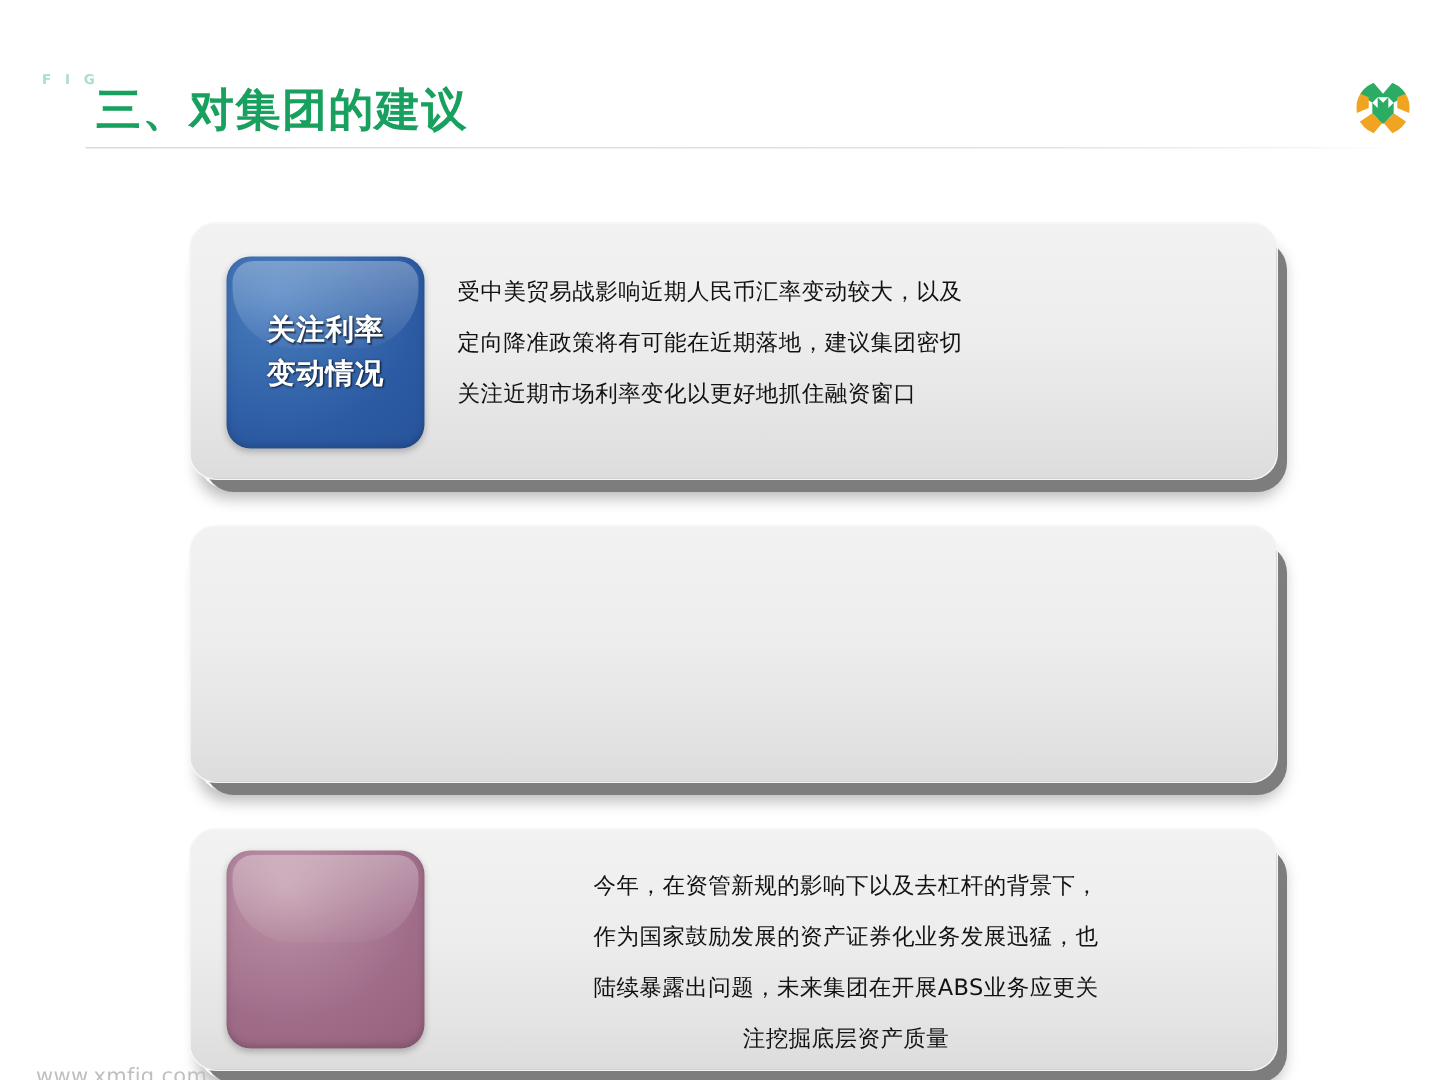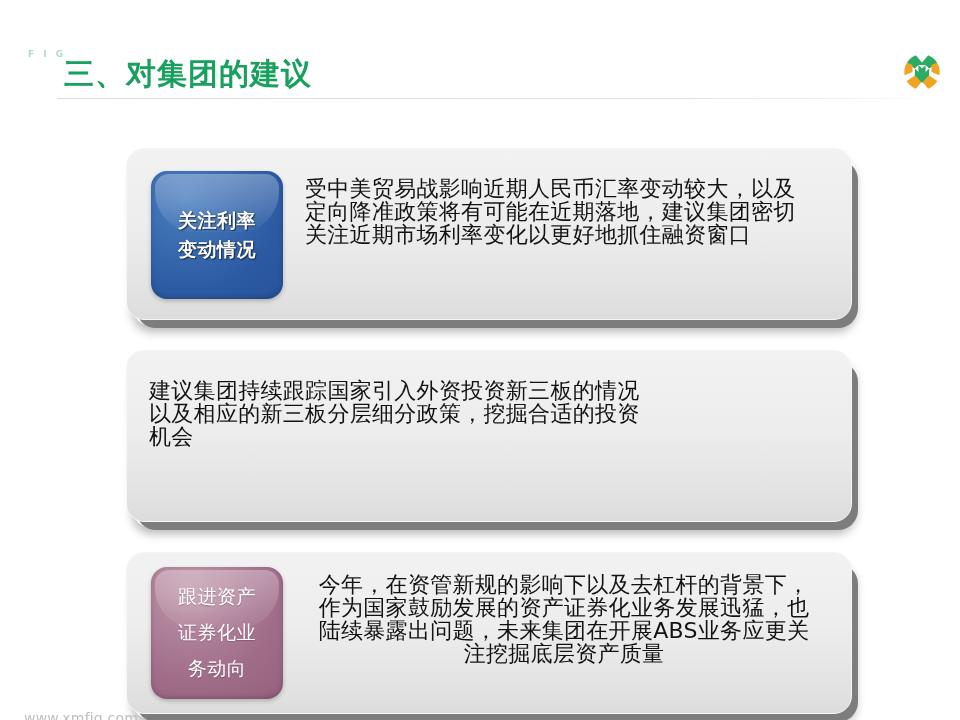--- a/index.html
+++ b/index.html
@@ -179,22 +179,22 @@
   }
   .badge.b3 .badge-text {
     font-weight: normal;
     text-shadow: 0 1px 1px rgba(0,0,0,0.22);
   }
 
   
   .card-body {
     flex: 1 1 auto;
     padding: 28px 28px 0 22px;
-    font-size: 22px;
-    line-height: 23px;
+    font-size: 15px;
+    line-height: 34px;
     color: #121212;
     letter-spacing: 0.3px;
     white-space: pre-line;
   }
   .card-wrap.c3 .card-body { padding-top: 20px; text-align: center; }
   .card-wrap.c3 .badge { margin-top: 14px; height: 132px; }
   .card-wrap.c3 .badge .badge-text { line-height: 36px; }
 
   
   .footer-url {
@@ -251,35 +251,29 @@
       <div class="card-body">受中美贸易战影响近期人民币汇率变动较大，以及
 定向降准政策将有可能在近期落地，建议集团密切
 关注近期市场利率变化以更好地抓住融资窗口</div>
     </div>
   </div>
 
   <div class="card-wrap c2">
     <div class="card-blur"></div>
     <div class="card-shadow"></div>
     <div class="card">
-      <div class="card-body">建议集团持续跟踪国家引入外资投资新三板的情况
-以及相应的新三板分层细分政策，挖掘合适的投资
-机会</div>
     </div>
   </div>
 
   <div class="card-wrap c3">
     <div class="card-blur"></div>
     <div class="card-shadow"></div>
     <div class="card">
       <div class="badge b3">
         <span class="badge-gloss"></span>
-        <span class="badge-text">跟进资产
-证券化业
-务动向</span>
       </div>
       <div class="card-body">今年，在资管新规的影响下以及去杠杆的背景下，
 作为国家鼓励发展的资产证券化业务发展迅猛，也
 陆续暴露出问题，未来集团在开展ABS业务应更关
 注挖掘底层资产质量</div>
     </div>
   </div>
 
   <div class="footer-url">www.xmfig.com</div>
 

